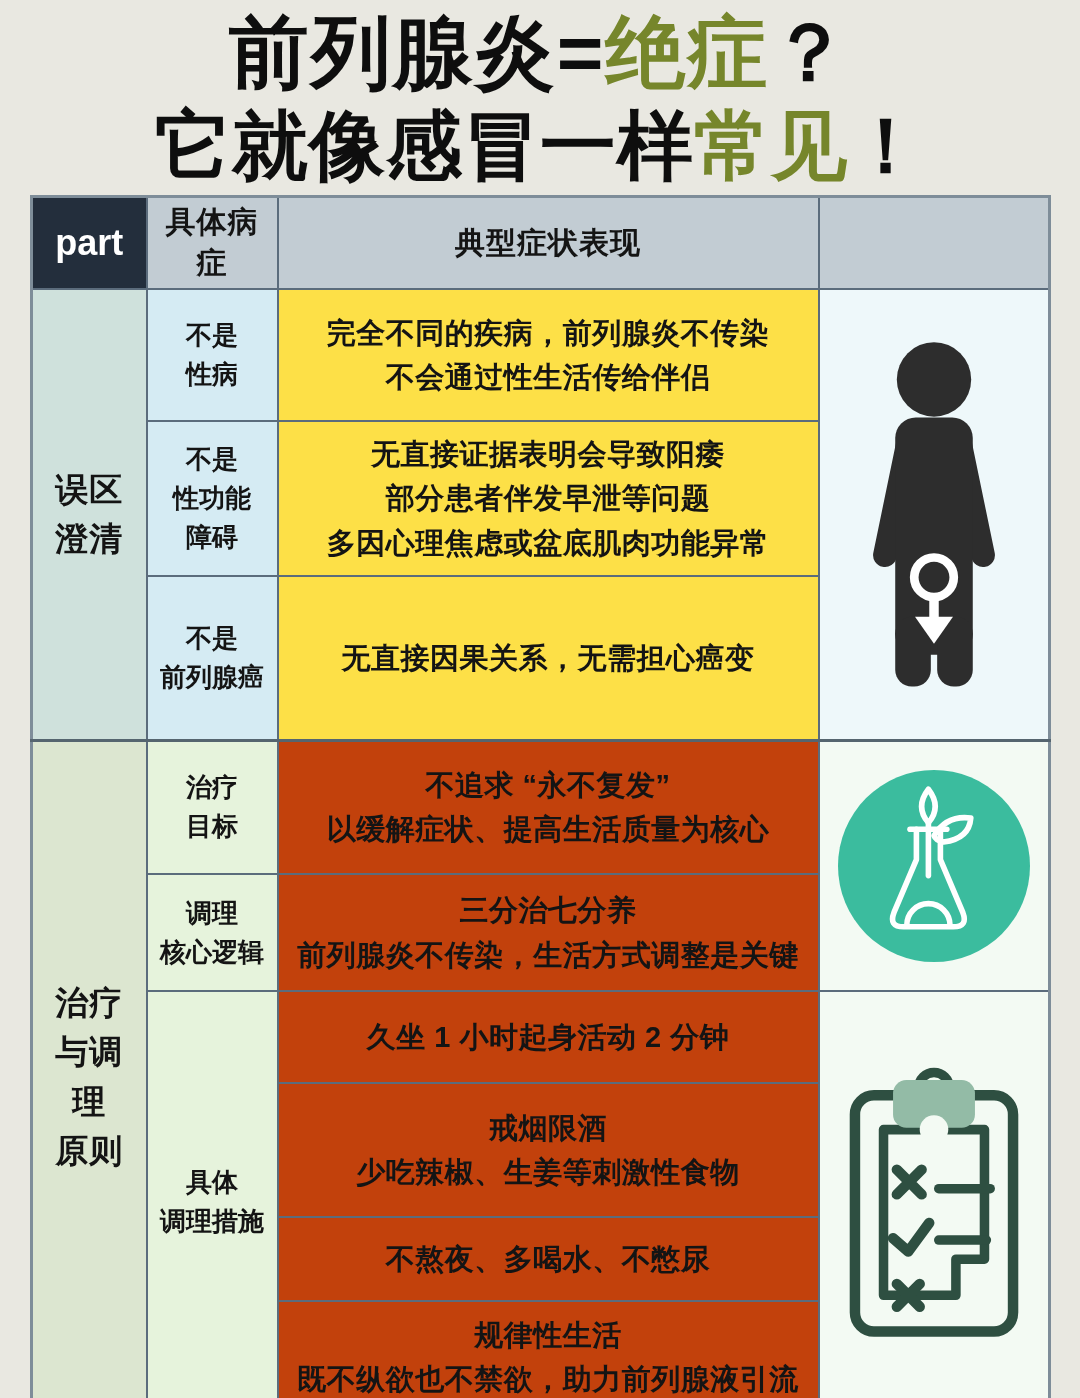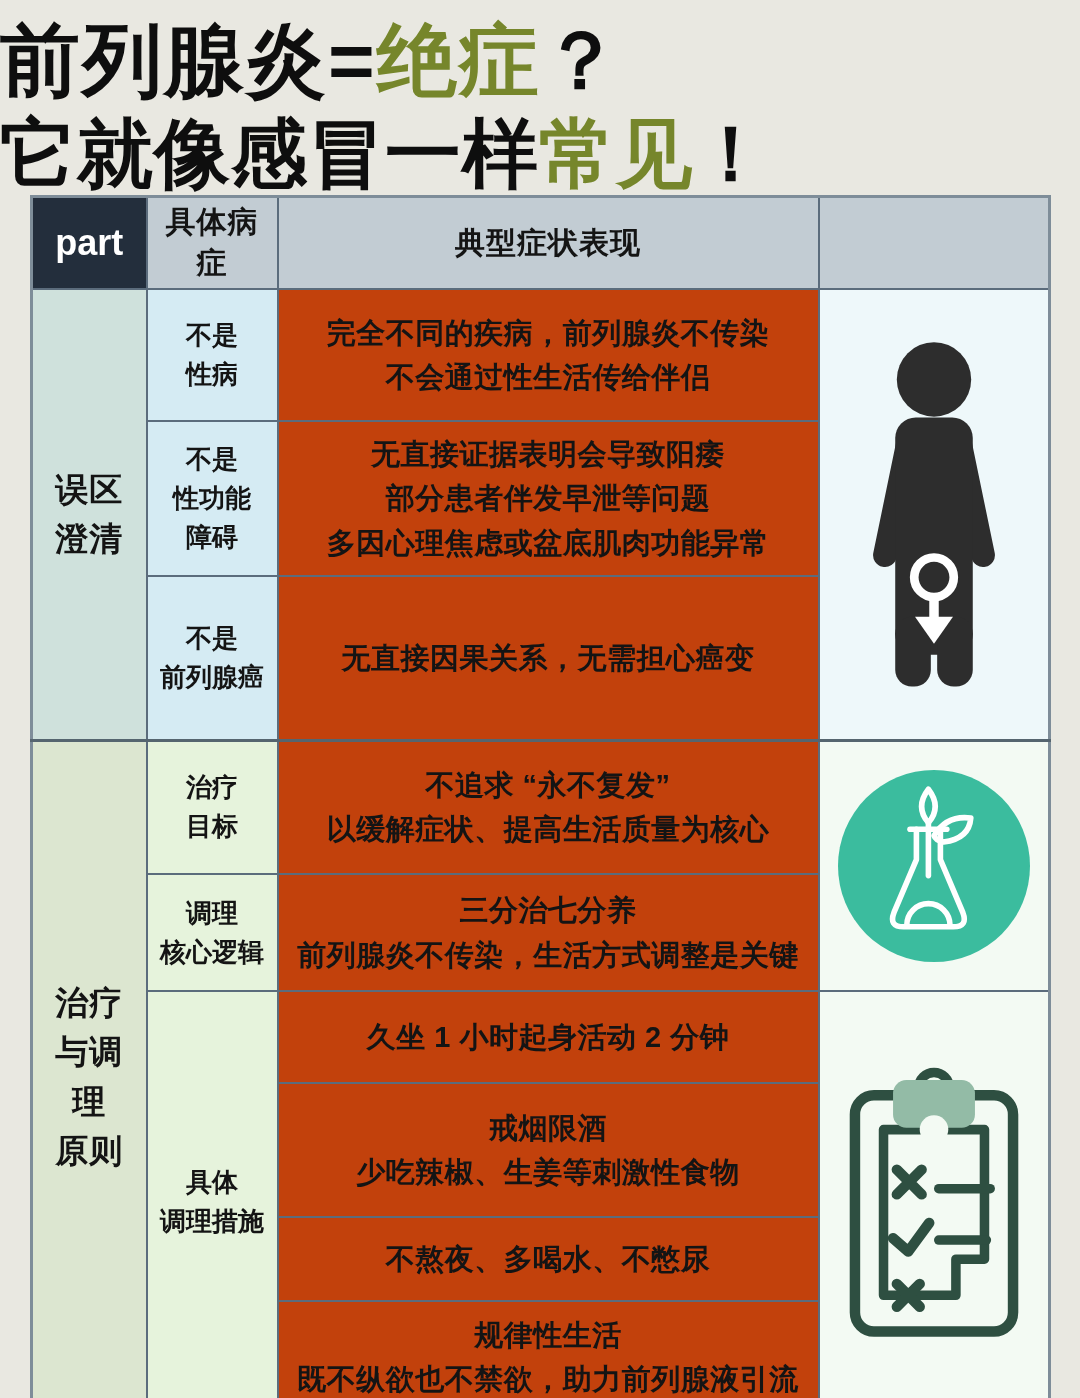--- a/index.html
+++ b/index.html
@@ -5,21 +5,21 @@
   * { margin:0; padding:0; box-sizing:border-box; }
   html,body { width:1080px; height:1398px; }
   body {
     position:relative;
     background:#e9e8e1;
     font-family:"Liberation Sans", sans-serif;
     overflow:hidden;
   }
 
   
-  .title-wrap { padding-top:18px; line-height:1.08; }
+  .title-wrap { padding-top:10px; text-align:center; line-height:1.08; }
   .title-line1 { font-size:80px; font-weight:900; letter-spacing:2px; color:#0e0e0e; }
   .title-line2 { font-size:76px; font-weight:900; letter-spacing:1px; color:#0e0e0e;margin-top:9px; }
   .t-green { color:#76862b; }
 
   
   table.info-table {
     position:absolute; left:30px; top:195px;
     width:1018px;
     border-collapse:collapse; table-layout:fixed;
     border:3px solid #7e8d99;
@@ -31,21 +31,21 @@
     padding:4px 8px;
     color:#141414;
   }
   tr.sec2-start td { border-top:3px solid #55656f; }
 
   th.c-dark { background:#232e3c; color:#ffffff; font-size:36px; font-weight:700;text-align:center; }
   th.c-gray { background:#c2ccd3; font-size:30px; font-weight:700; letter-spacing:1px; }
 
   .s1-label { background:#cfe1dc; }
   .s1-l     { background:#d5ebf3; }
-  .s1-c     { background:#c2410c; }
+  .s1-c     { background:#fde047; }
   .s1-i     { background:#eef8fa; }
   .s2-label { background:#dce6d0; }
   .s2-l     { background:#e6f3dc; }
   .s2-c     { background:#c2410c; }
   .s2-i     { background:#f3faf3; }
 
   .sec-line  { font-size:33px; font-weight:700; line-height:1.5; letter-spacing:1px; }
   .lbl-line  { font-size:26px; font-weight:600; line-height:1.5; }
   .txt-line  { font-size:29px; font-weight:600; line-height:1.52; letter-spacing:0.5px; }
 

